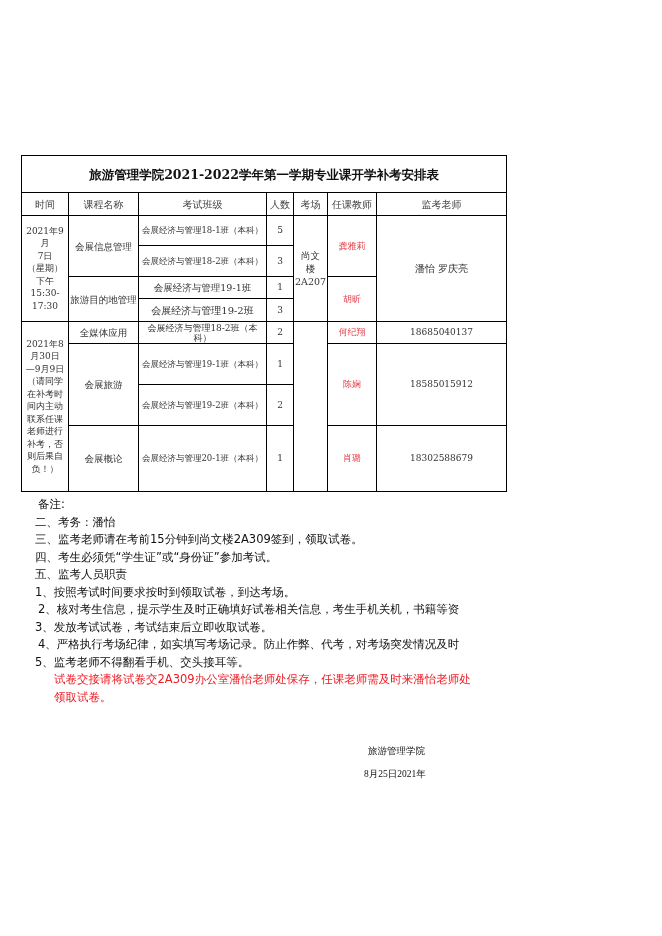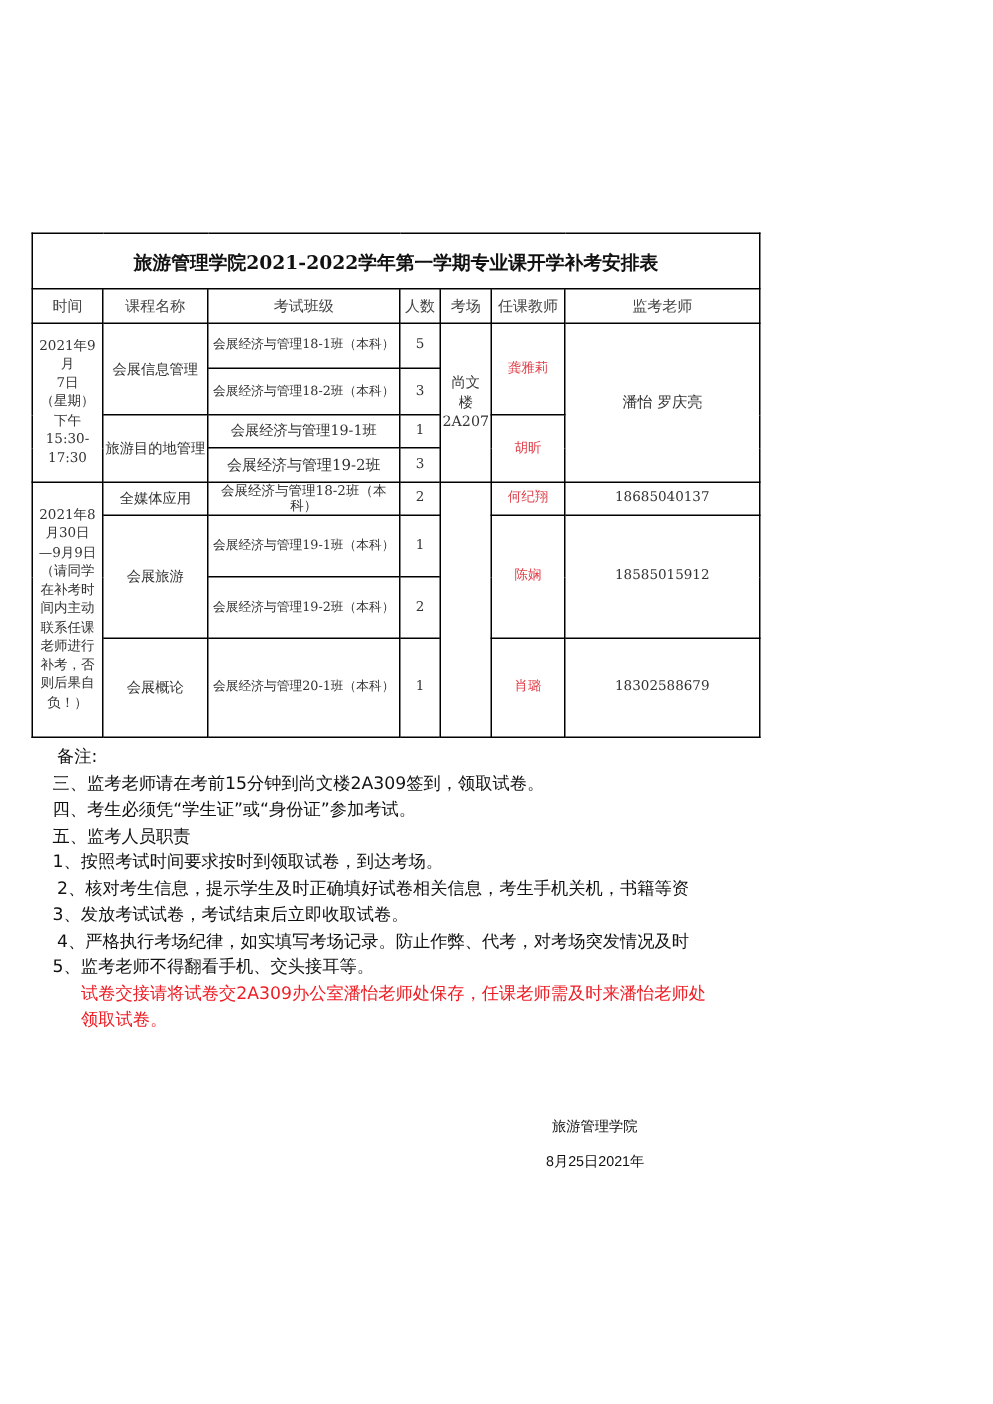--- a/index.html
+++ b/index.html
@@ -15,21 +15,21 @@
   .cls-left { text-align: left; font-size: 8.5px !important; line-height: 11px !important; }
   .red { color: #e0404a !important; }
   .time-cell { font-size: 9px !important; line-height: 12.5px !important; padding: 0 2px !important; }
   .course { font-size: 9.5px !important; }
   .notes { position: absolute; left: 35px; top: 496px; width: 520px;
            font-family: "DejaVu Sans", "Liberation Sans", sans-serif; font-size: 11.5px; color: #111; }
   .notes .line { height: 17.5px; line-height: 17.5px; white-space: nowrap; }
   .notes .line.indent1 { padding-left: 3px; }
   .notes .red-block { color: #ee1c24; }
   .notes .red-block .line.cont { padding-left: 19px; }
-  .sign { position: absolute; left: 365px; font-family: Liberation Sans, sans-serif; font-size: 9.5px; color: #111; }
+  .sign { position: absolute; left: 365px; font-family: Liberation Serif, serif; font-size: 9.5px; color: #111; }
 </style>
 </head>
 <body>
 
 <div class="sheet">
 <table class="grid">
   <colgroup>
     <col style="width:47px">
         <col style="width:70px">
         <col style="width:128px">
@@ -126,20 +126,21 @@
     <td>1</td>
     <td class="red">肖璐</td>
     <td>18302588679</td>
   </tr>
 </tbody>
     </table>
 </div>
 
 <div class="notes">
   <div class="line" style="padding-left:3px">备注:</div>
+  <div class="line">二、考务：潘怡</div>
   <div class="line">三、监考老师请在考前15分钟到尚文楼2A309签到，领取试卷。</div>
   <div class="line">四、考生必须凭“学生证”或“身份证”参加考试。</div>
   <div class="line">五、监考人员职责</div>
   <div class="line">1、按照考试时间要求按时到领取试卷，到达考场。</div>
   <div class="line indent1">2、核对考生信息，提示学生及时正确填好试卷相关信息，考生手机关机，书籍等资</div>
   <div class="line">3、发放考试试卷，考试结束后立即收取试卷。</div>
   <div class="line indent1">4、严格执行考场纪律，如实填写考场记录。防止作弊、代考，对考场突发情况及时</div>
   <div class="line">5、监考老师不得翻看手机、交头接耳等。</div>
   <div class="red-block">
     <div class="line cont">试卷交接请将试卷交2A309办公室潘怡老师处保存，任课老师需及时来潘怡老师处</div>

